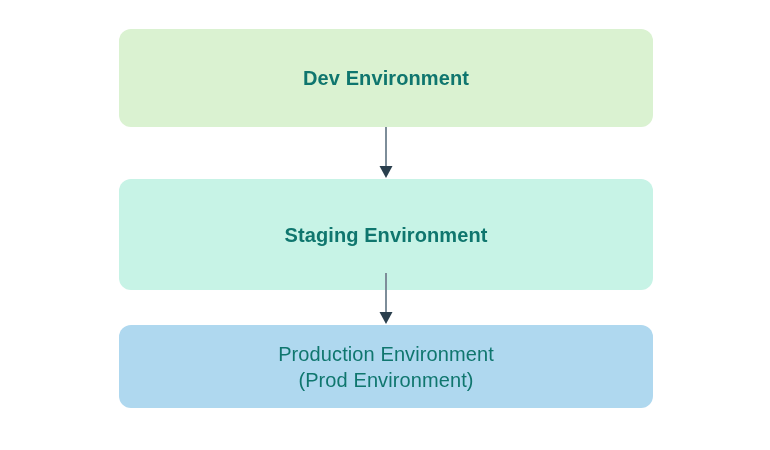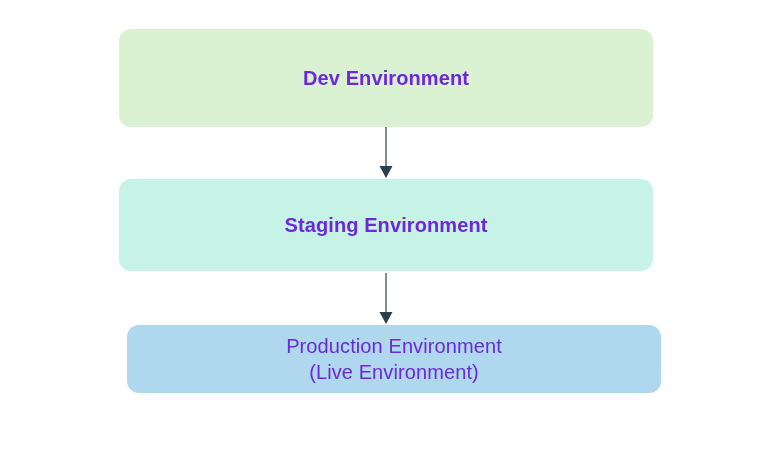--- a/index.html
+++ b/index.html
@@ -26,54 +26,53 @@
     position: absolute;
     left: 119px;
     width: 534px;
     border-radius: 12px;
     box-sizing: border-box;
     display: flex;
     flex-direction: column;
     align-items: center;
     justify-content: center;
     text-align: center;
-    color: #6d28d9;
+    color: #0f766e;
     line-height: 1.30;
     -webkit-font-smoothing: antialiased;
   }
   .node-line {
     display: block;
     white-space: nowrap;
     letter-spacing: 0.1px;
   }
 
   
   #node-dev {
     top: 29px;
     height: 98px;
     background: #daf2d1;
     font-size: 20px;
     font-weight: bold;
   }
   
   #node-staging {
     top: 179px;
-    height: 92px;
+    height: 111px;
     background: #c7f3e6;
     font-size: 20px;
     font-weight: bold;
   }
   
   #node-production {
     top: 325px;
-    height: 68px;
+    height: 83px;
     background: #afd8ef;
     font-size: 20px;
     font-weight: normal;
-    margin-left: 8px;
   }
 
   
   .connector {
     position: absolute;
     left: 366px;
     width: 40px;
     pointer-events: none;
   }
   #connector-dev-staging {
@@ -112,16 +111,16 @@
 
   <div class="connector" id="connector-staging-production">
     <svg viewBox="0 0 40 52" preserveAspectRatio="none">
       <line x1="20" y1="0" x2="20" y2="41" stroke="#7d8d99" stroke-width="2"></line>
       <polygon points="13.5,39 26.5,39 20,51" fill="#2a3f4d"></polygon>
     </svg>
   </div>
 
   <div class="node" id="node-production">
     <span class="node-line">Production Environment</span>
-    <span class="node-line">(Live Environment)</span>
+    <span class="node-line">(Prod Environment)</span>
   </div>
 
 </div>
 
 </body></html>

